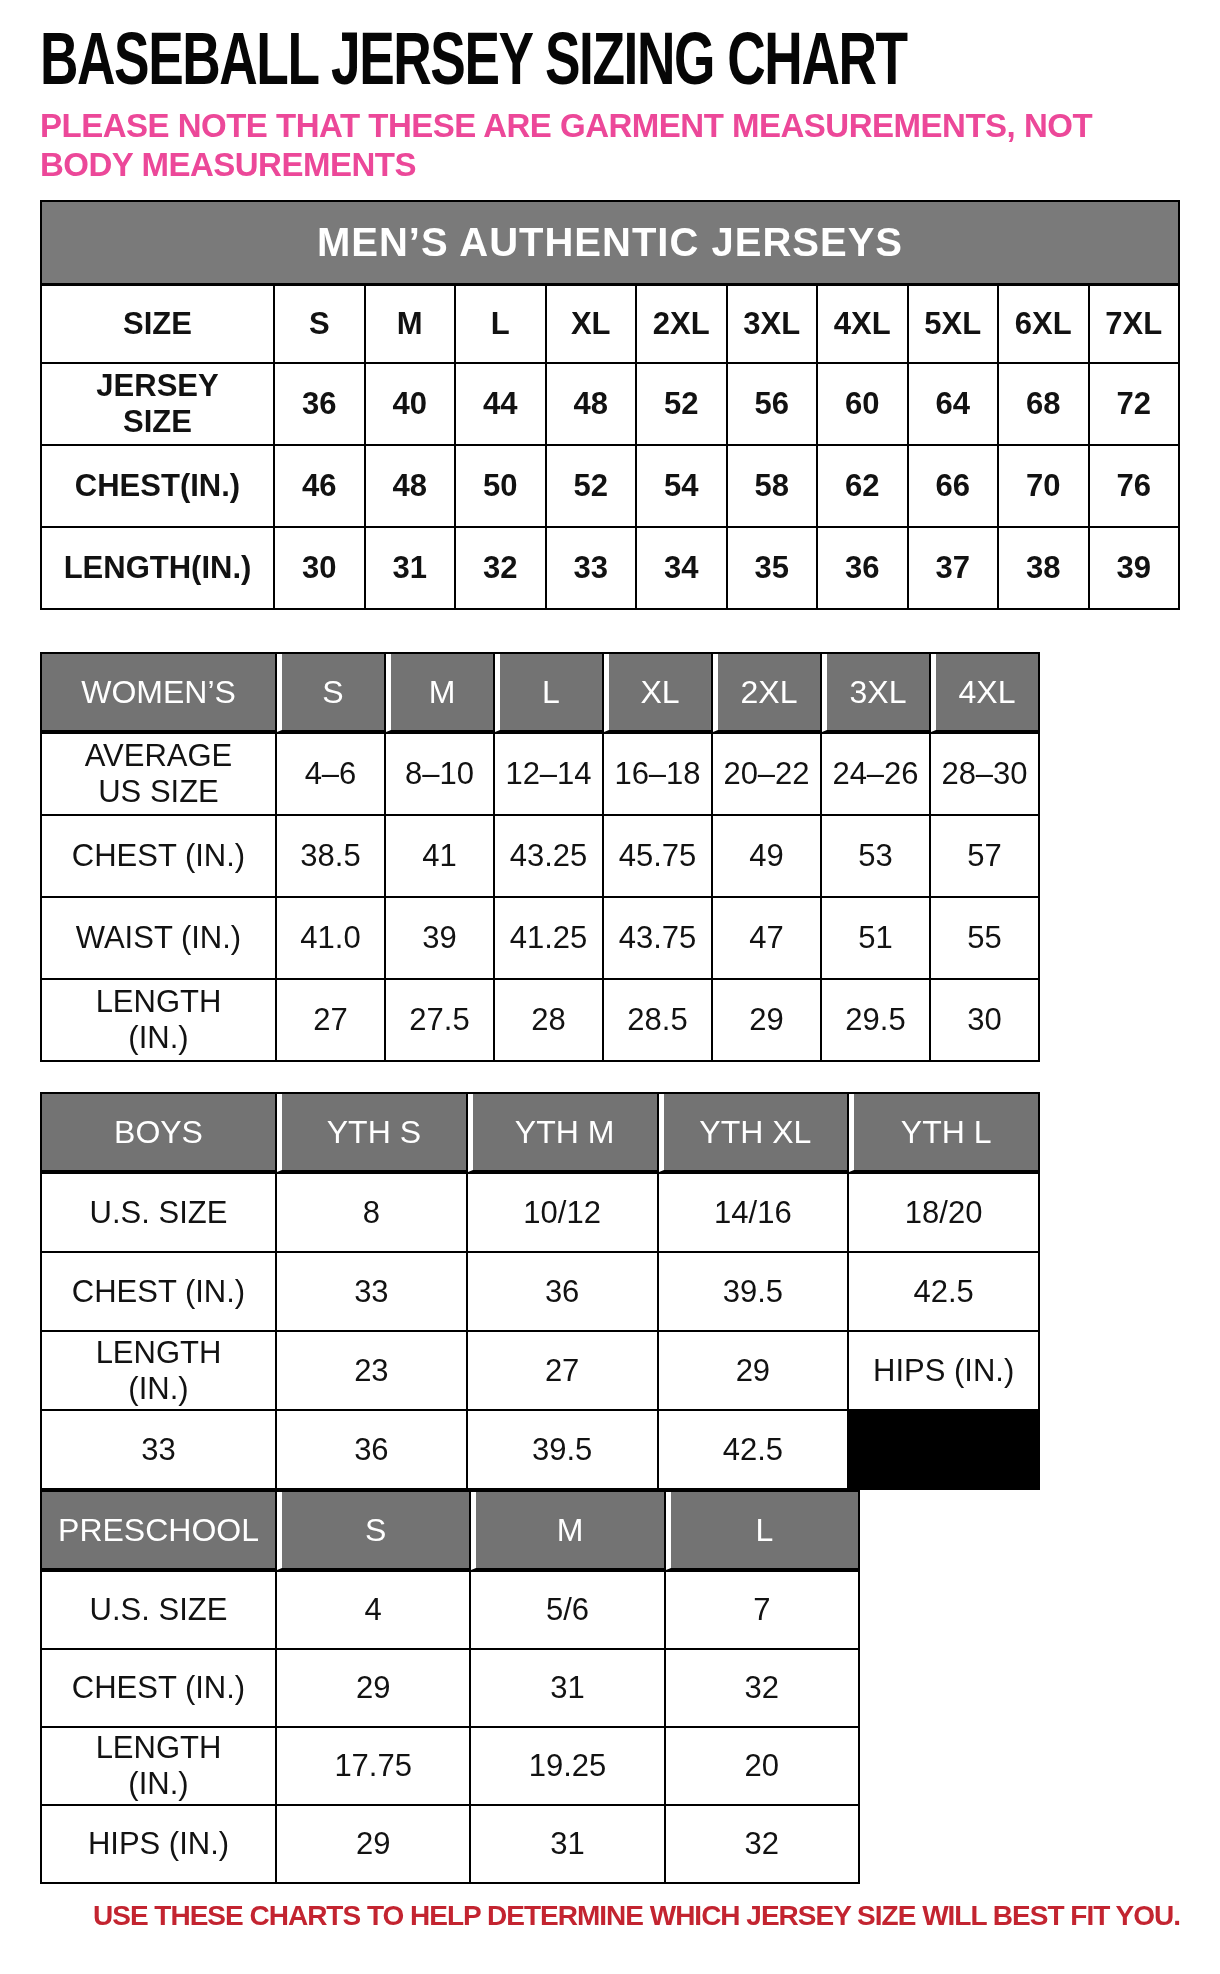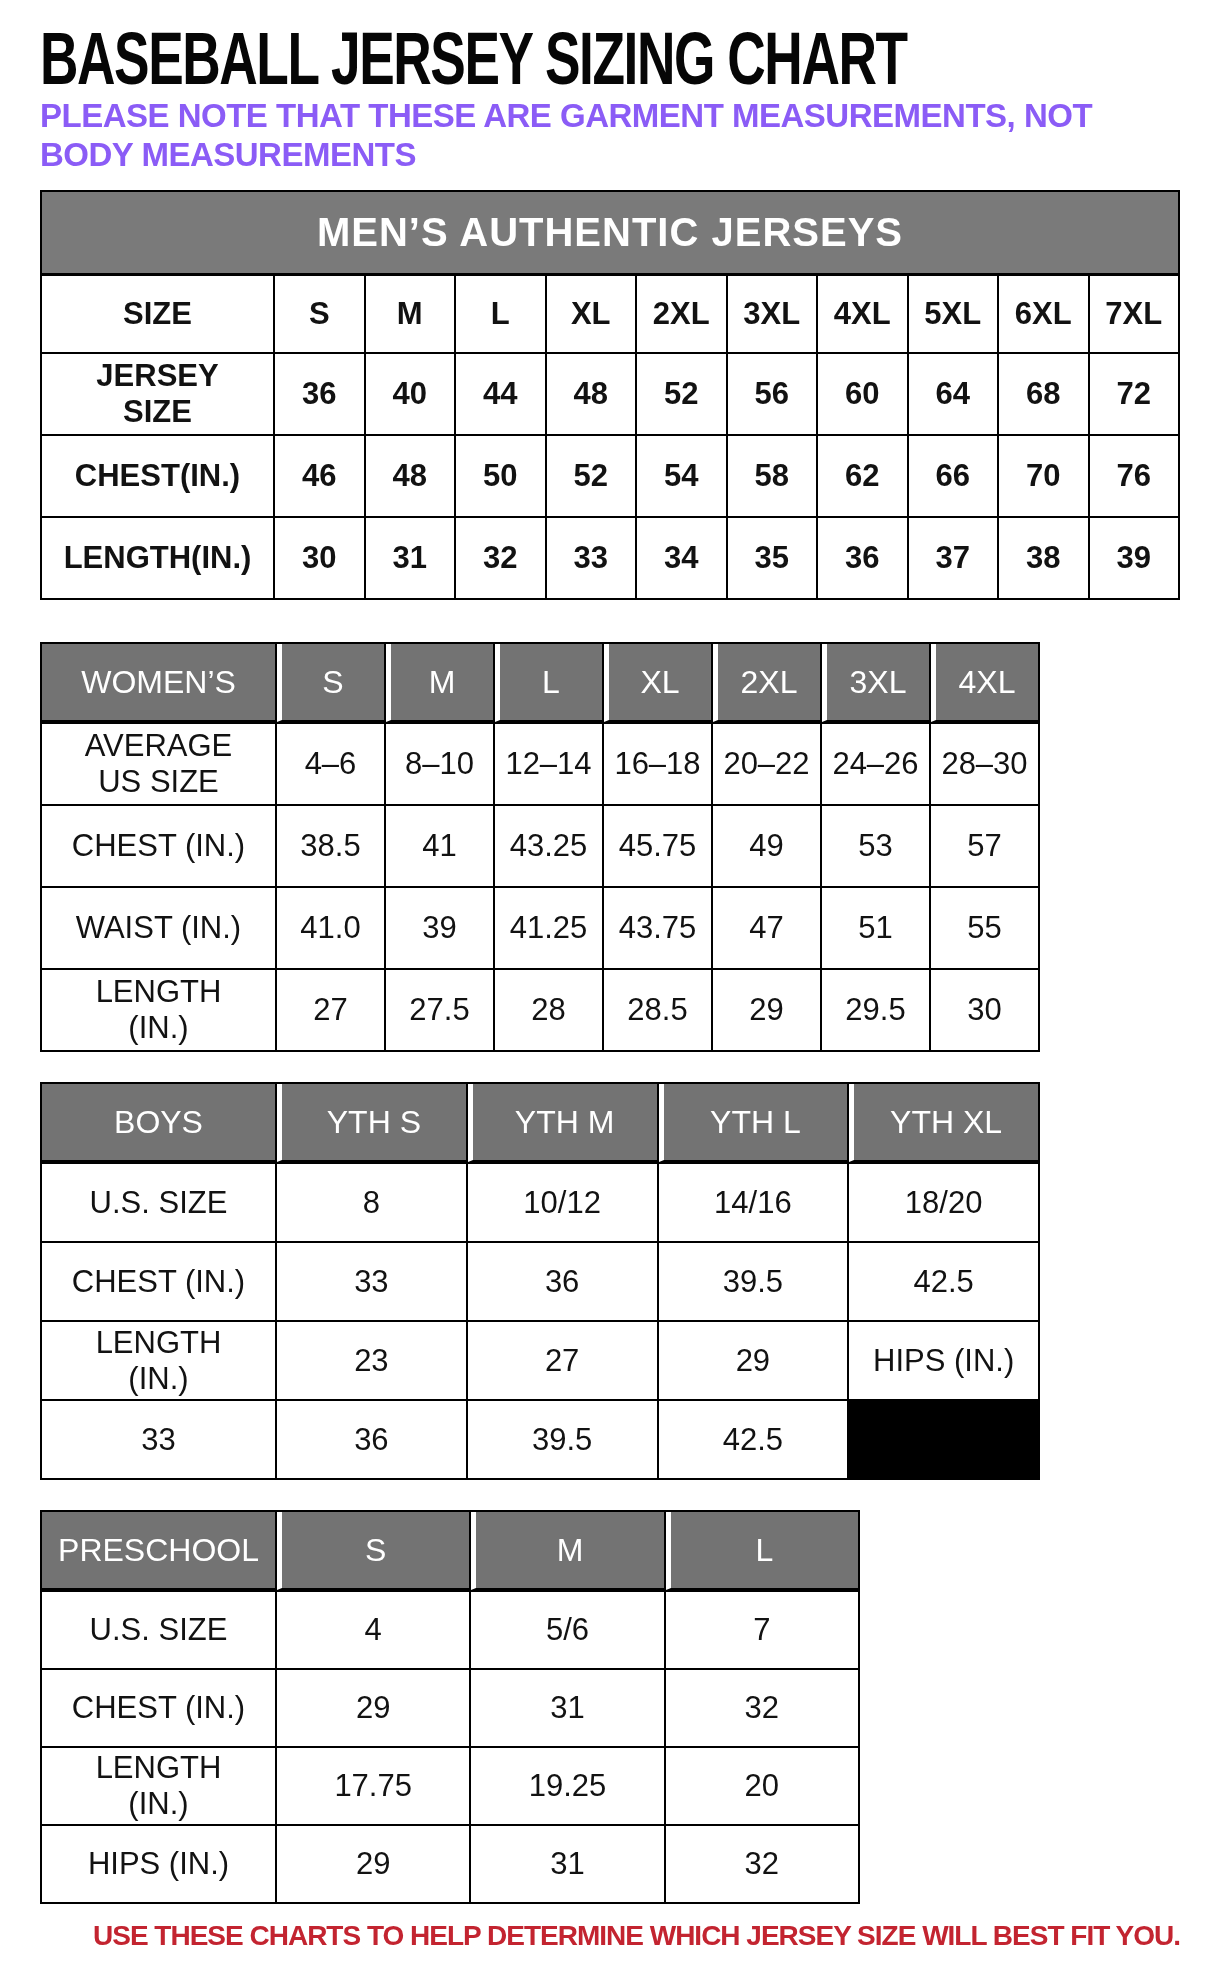--- a/index.html
+++ b/index.html
@@ -23,26 +23,27 @@
     font-size: 74px;
     line-height: 74px;
     font-weight: 700;
     color: #060606;
     letter-spacing: -2px;
     white-space: nowrap;
     transform: scaleX(0.72);
     transform-origin: left top;
   }
   .note {
+    margin-top: 10px;
     max-width: 1100px;
     font-size: 33px;
     line-height: 39px;
     font-weight: 700;
     letter-spacing: -0.5px;
-    color: #8b5cf6;
+    color: #ec4899;
   }
   .sizing-table {
     display: grid;
     gap: 2px;
     background: #000000;
     border: 2px solid #000000;
     box-sizing: border-box;
   }
   .t-mens {
     margin-top: 16px;
@@ -57,21 +58,20 @@
     grid-template-columns: 233px repeat(7, 1fr);
     grid-template-rows: 78px repeat(4, 80px);
   }
   .t-boys {
     margin-top: 30px;
     width: 1000px;
     grid-template-columns: 233px repeat(4, 1fr);
     grid-template-rows: 78px repeat(4, 77px);
   }
   .t-preschool {
-    margin-top: 30px;
     width: 820px;
     grid-template-columns: 233px repeat(3, 1fr);
     grid-template-rows: 78px repeat(4, 76px);
   }
   .cell {
     background: #ffffff;
     display: flex;
     align-items: center;
     justify-content: center;
     font-size: 31px;
@@ -209,22 +209,22 @@
       <div class="cell">28</div>
       <div class="cell">28.5</div>
       <div class="cell">29</div>
       <div class="cell">29.5</div>
       <div class="cell">30</div>
     </div>
   <div class="sizing-table t-boys">
       <div class="cell hdr-gray">BOYS</div>
       <div class="cell hdr-gray gap-left">YTH S</div>
       <div class="cell hdr-gray gap-left">YTH M</div>
+      <div class="cell hdr-gray gap-left">YTH XL</div>
       <div class="cell hdr-gray gap-left">YTH L</div>
-      <div class="cell hdr-gray gap-left">YTH XL</div>
       <div class="cell label">U.S. SIZE</div>
       <div class="cell">8</div>
       <div class="cell">10/12</div>
       <div class="cell">14/16</div>
       <div class="cell">18/20</div>
       <div class="cell label">CHEST (IN.)</div>
       <div class="cell">33</div>
       <div class="cell">36</div>
       <div class="cell">39.5</div>
       <div class="cell">42.5</div>

